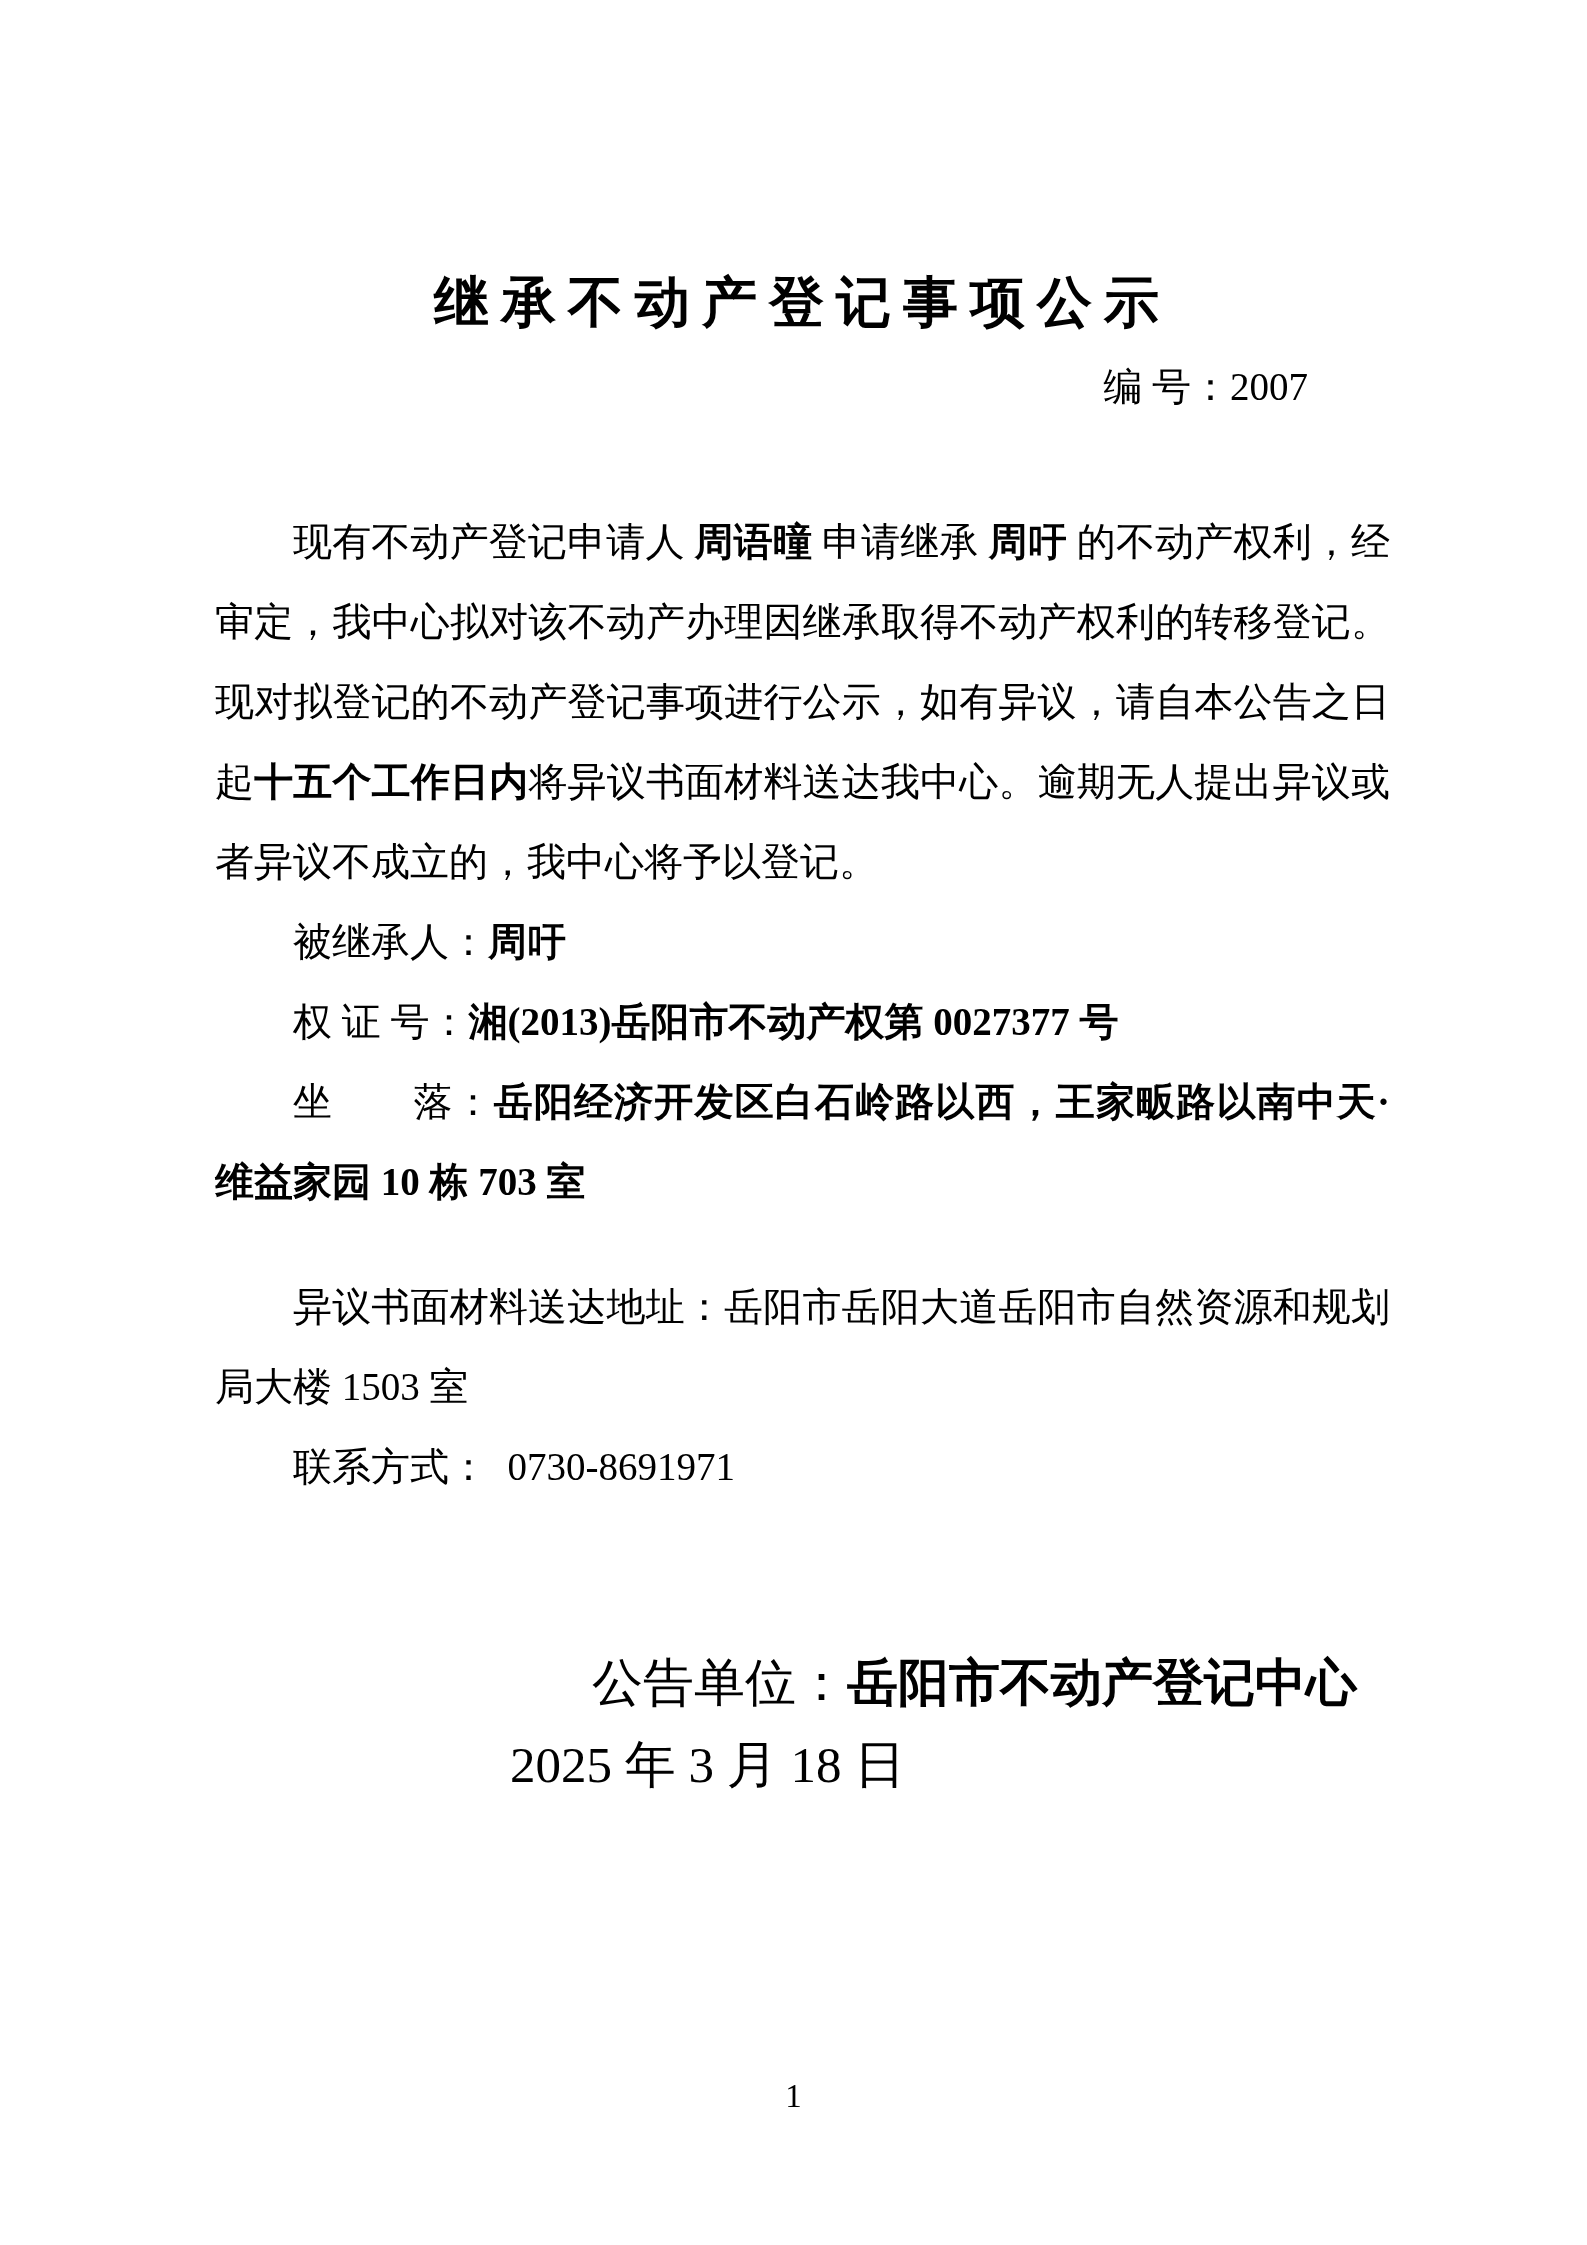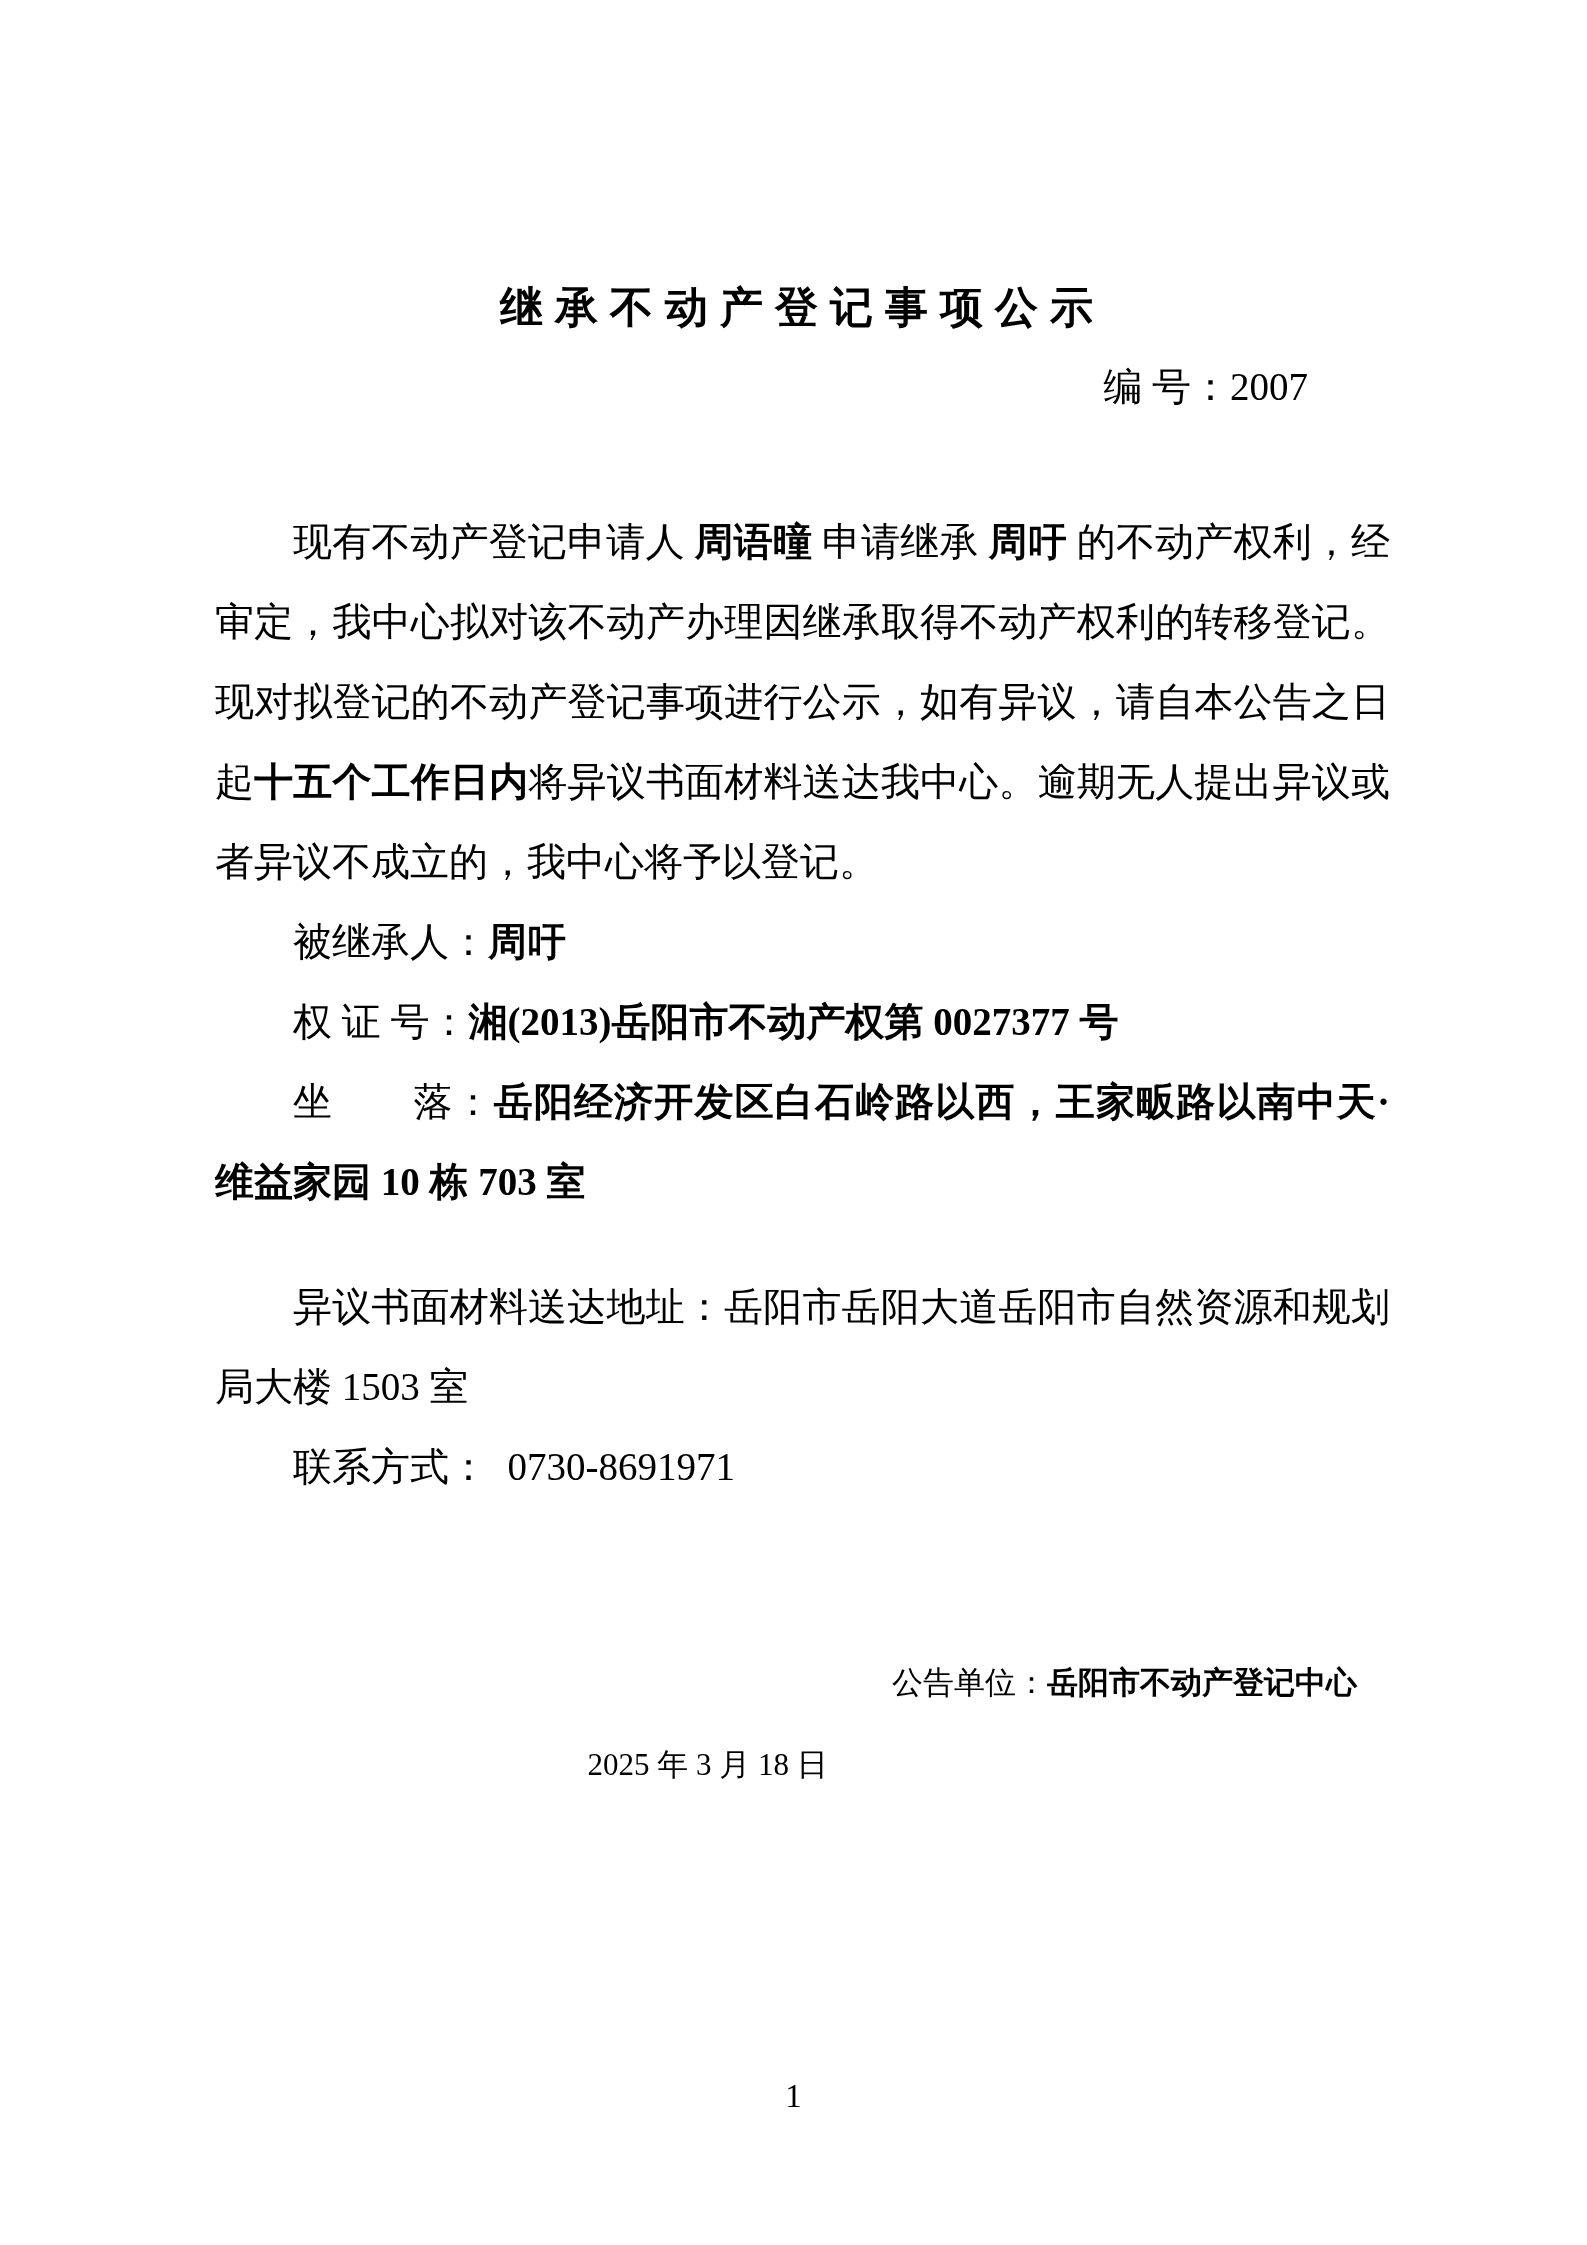--- a/index.html
+++ b/index.html
@@ -11,23 +11,23 @@
     color:#000;
     font-family:"Liberation Serif","DejaVu Serif",serif;
     overflow:hidden;
   }
   .content{
     padding:0 197px 0 215px;
   }
   .title{
     margin-top:272px;
     text-align:center;
-    font-family:Liberation Sans, sans-serif;
+    font-family:Liberation Mono, monospace;
     font-weight:700;
-    font-size:43px;
+    font-size:55px;
     letter-spacing:12px;
     line-height:70px;
     white-space:nowrap;
   }
   .doc-no{
     margin-top:22px;
     text-align:right;
     padding-right:82px;
     font-size:39px;
     line-height:46px;
@@ -53,21 +53,21 @@
     text-indent:2em;
   }
   .contact{
     text-indent:2em;
   }
   .b{
     font-weight:700;
   }
   .footer{
     margin-top:135px;
-    font-size:31px;
+    font-size:51px;
     line-height:82px;
   }
   .issuer-line{
     text-align:right;
     padding-right:33px;
   }
   .date-line{
     text-align:center;
     padding-right:190px;
   }

